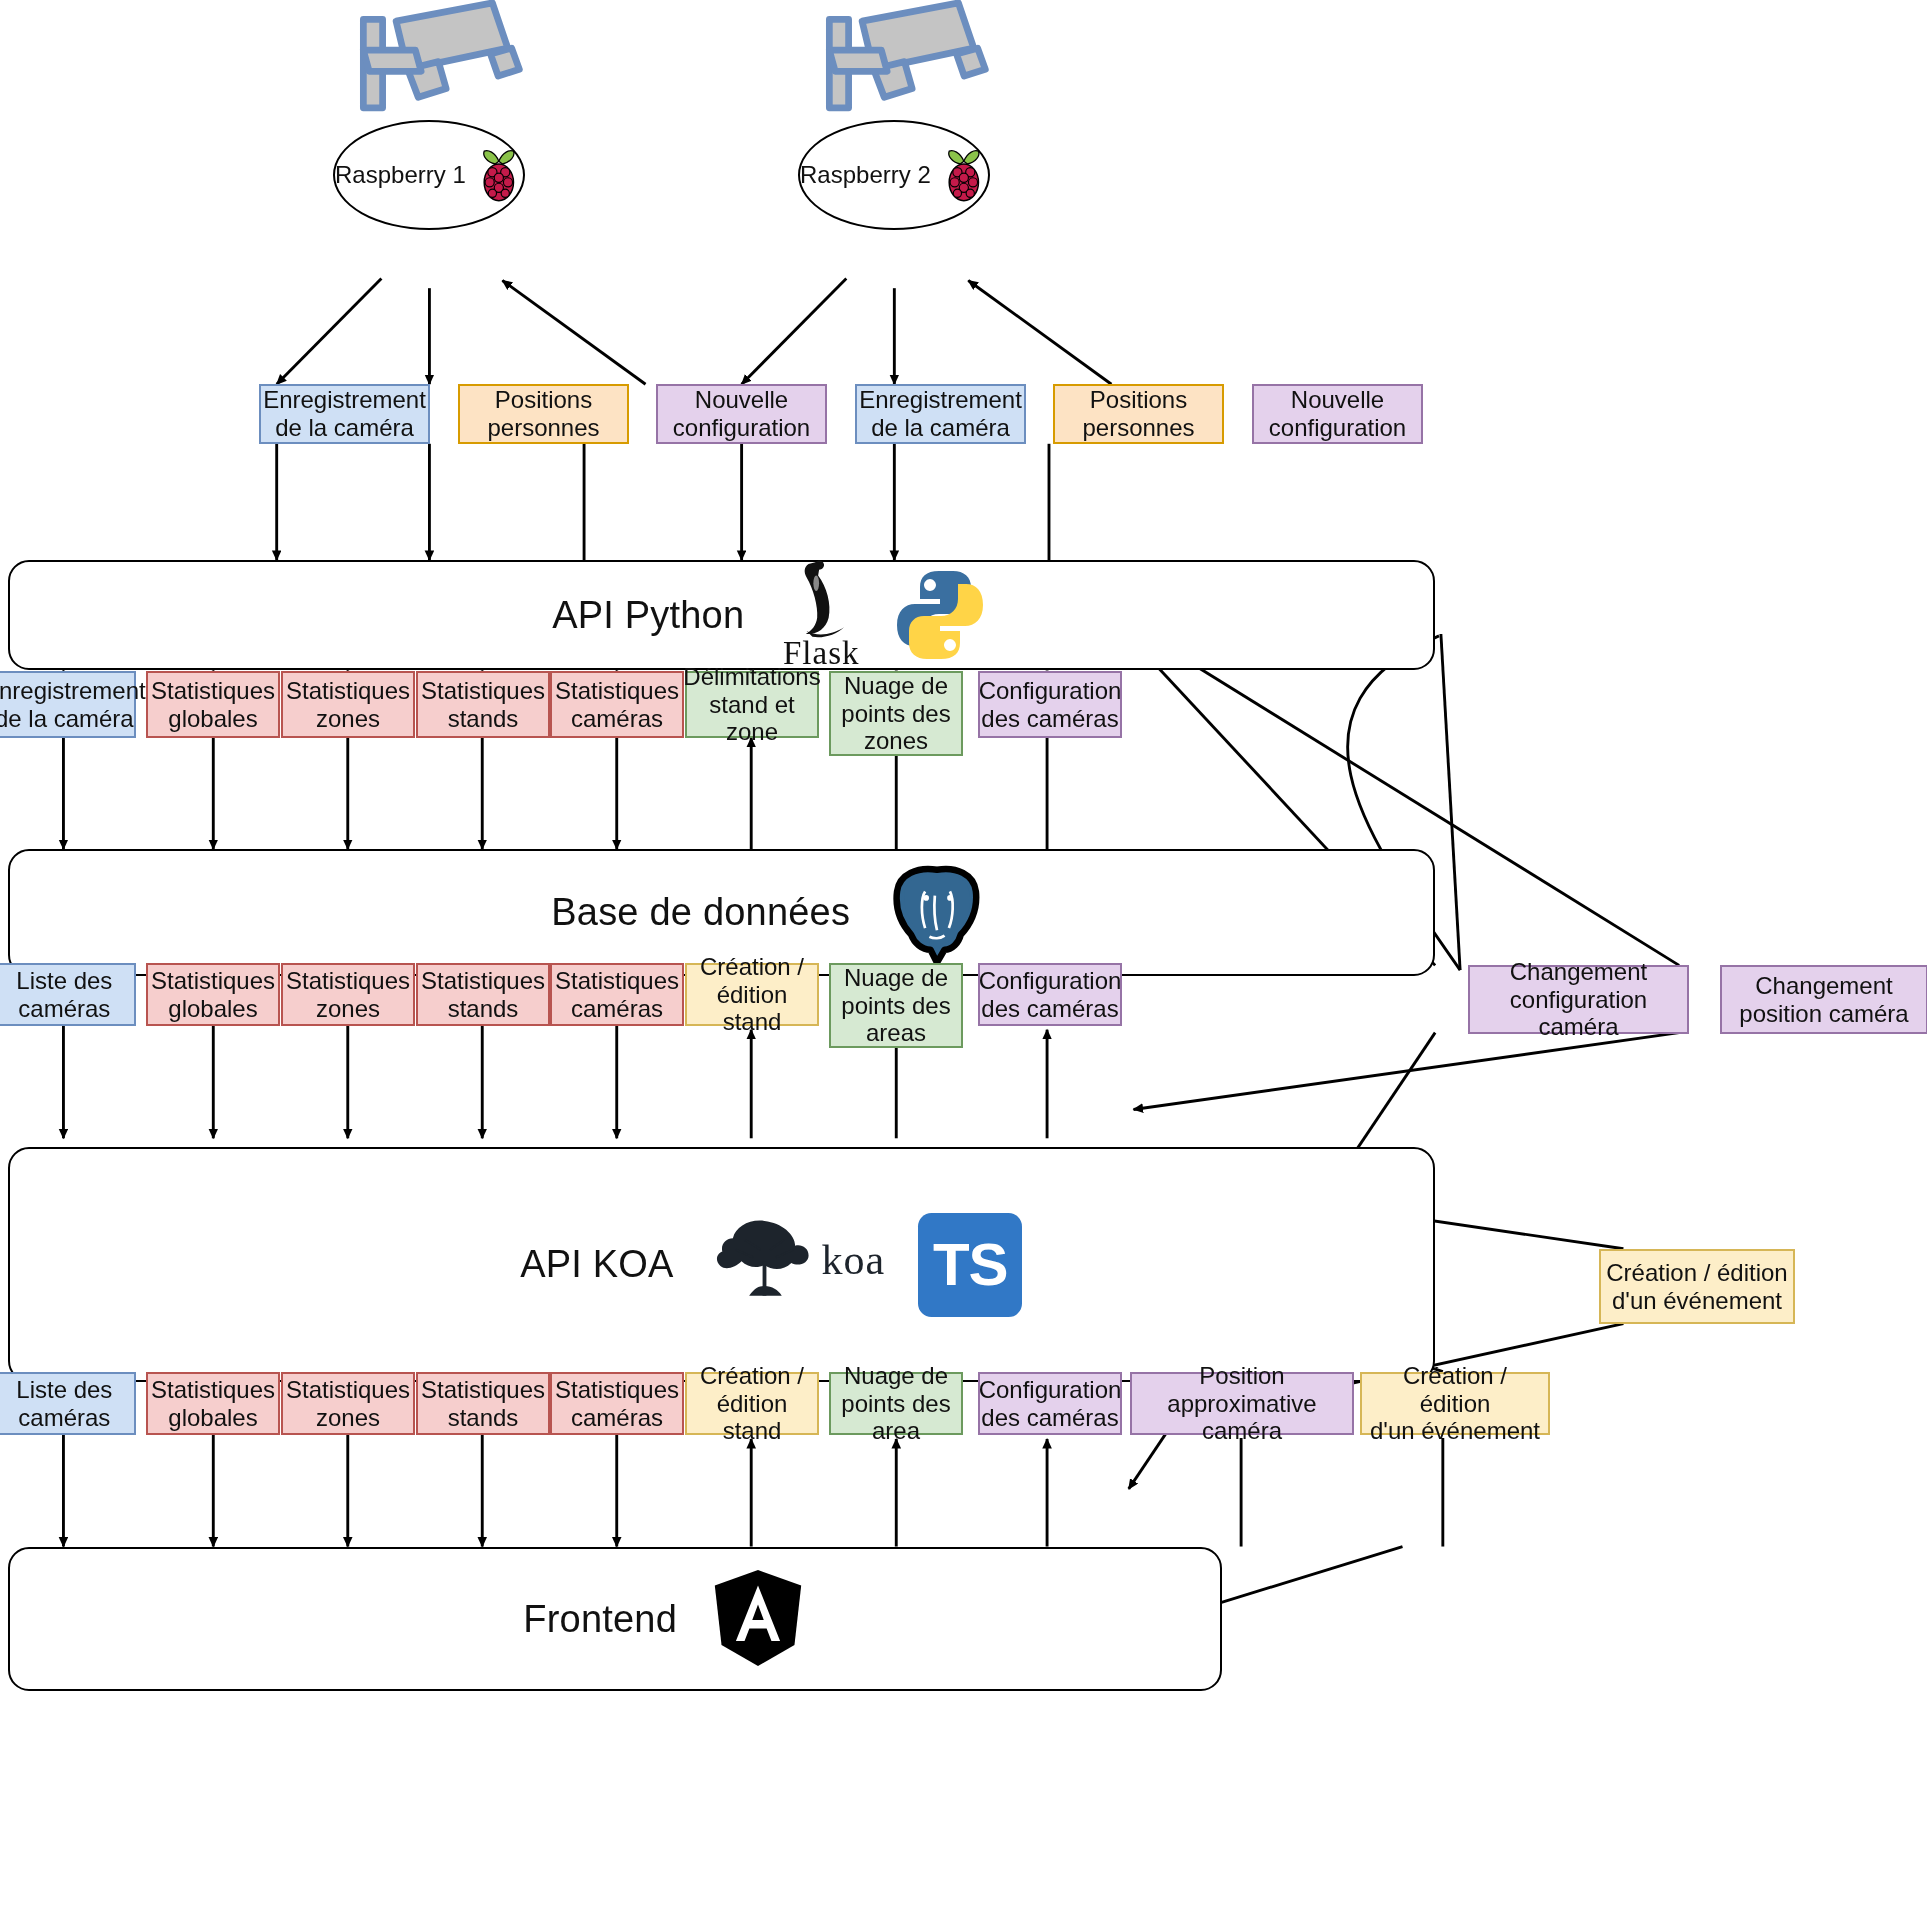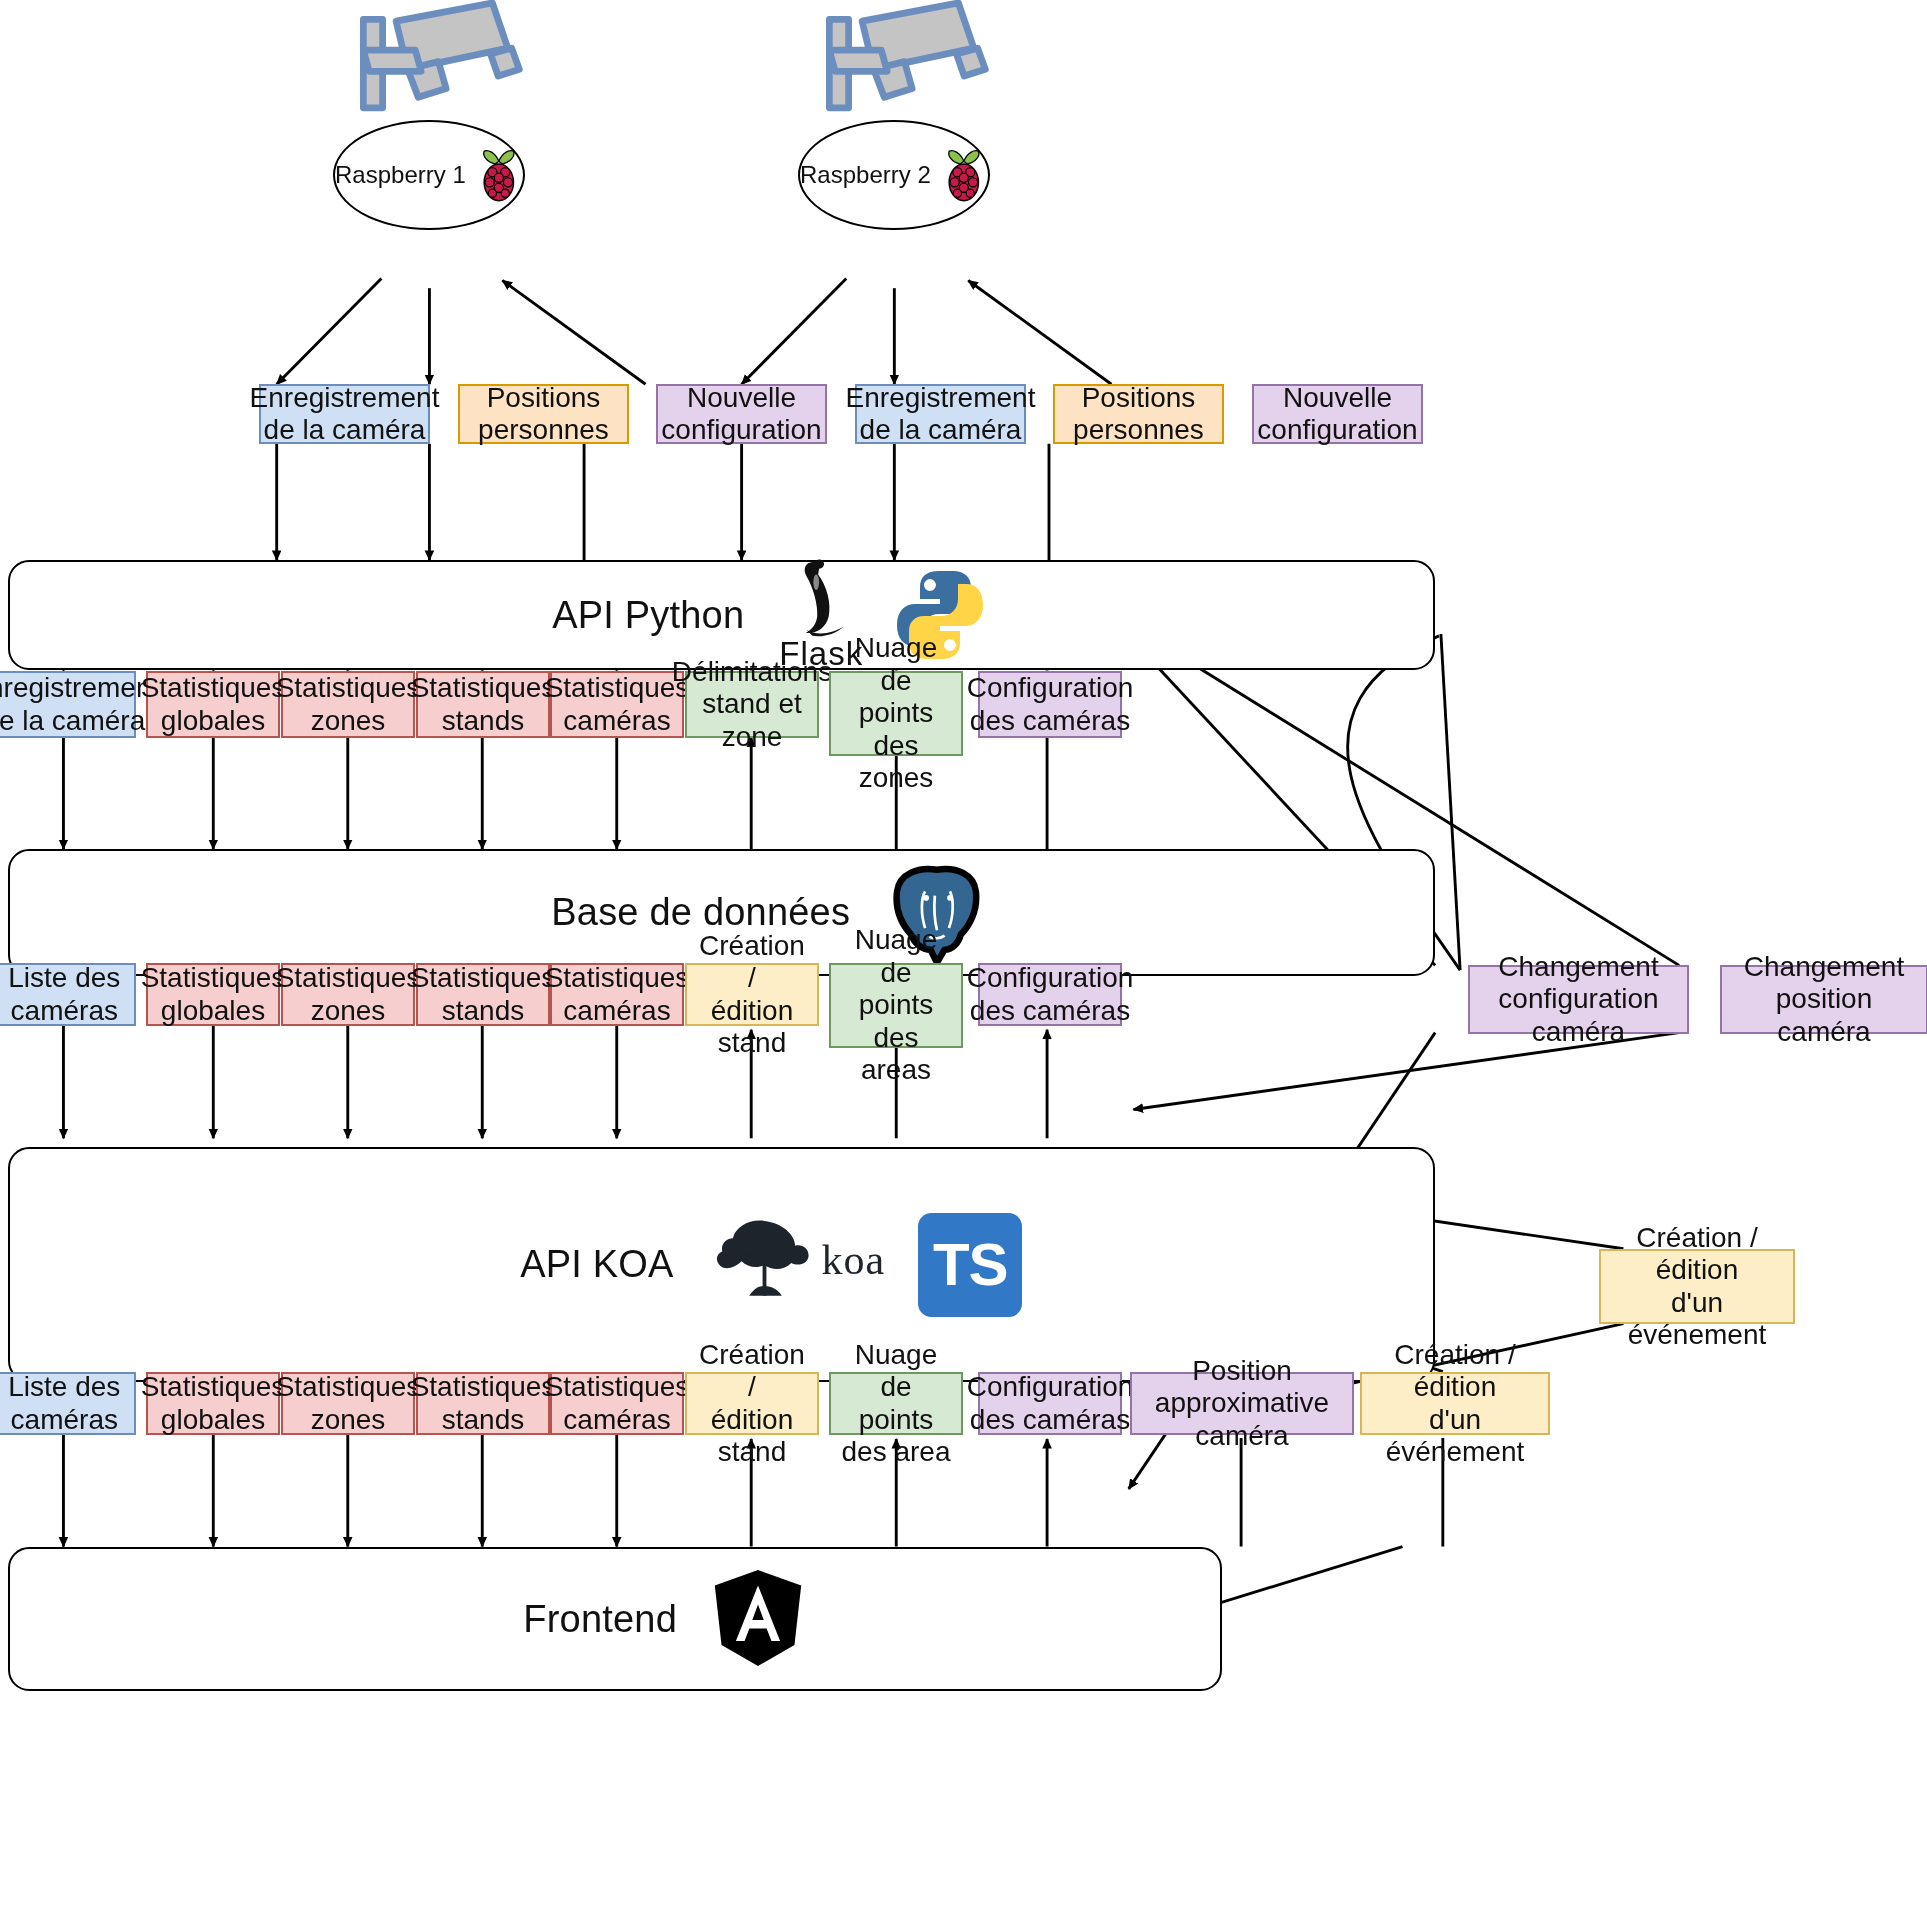--- a/index.html
+++ b/index.html
@@ -22,41 +22,41 @@
   .ellipse{
     border:2.9px solid #000;border-radius:50%;background:#fff;
     display:flex;align-items:center;justify-content:center;gap:9.6px;
   }
   .ellipse-label{font-size:24px;color:#111;white-space:nowrap;}
 
   
   .chip{
     border-width:2.9px;border-style:solid;box-sizing:border-box;
     display:flex;align-items:center;justify-content:center;
-    text-align:center;line-height:1.16;font-size:28px;color:#111;
+    text-align:center;line-height:1.16;font-size:24px;color:#111;
     padding:1.9px 4.8px;
   }
   .c-blue  {background:#cfe0f5;border-color:#6c8ebf;}
   .c-orange{background:#fde3c4;border-color:#d79b00;}
   .c-purple{background:#e4d1ec;border-color:#9673a6;}
   .c-red   {background:#f6cecd;border-color:#b85450;}
   .c-green {background:#d6e9d2;border-color:#6c9a5e;}
   .c-yellow{background:#fdeec8;border-color:#d6b656;}
 
   
   .cam-wrap{position:absolute;}
   .logo{display:block;}
   .ts-badge{
     width:104px;height:104px;background:#3178c6;border-radius:13.4px;
     display:flex;align-items:center;justify-content:center;
     color:#fff;font-weight:bold;font-size:60px;font-family:"Liberation Sans",sans-serif;
     letter-spacing:-1px;
   }
   .flask-wrap{display:flex;flex-direction:column;align-items:center;}
-  .flask-word{font-family:Liberation Sans, sans-serif;font-size:33px;color:#111;margin-top:-5.8px;letter-spacing:1px;}
+  .flask-word{font-family:Liberation Serif, serif;font-size:33px;color:#111;margin-top:-5.8px;letter-spacing:1px;}
   .koa-wrap{display:flex;flex-direction:row;align-items:center;}
   .koa-word{font-family:"Liberation Serif",serif;font-size:42px;color:#1d242c;margin-top:-9.6px;letter-spacing:1px;}
 </style>
 </head>
 <body>
 
 <div id="root">
 
   <svg class="wires" viewBox="0 0 2006 2004">
     <defs>

